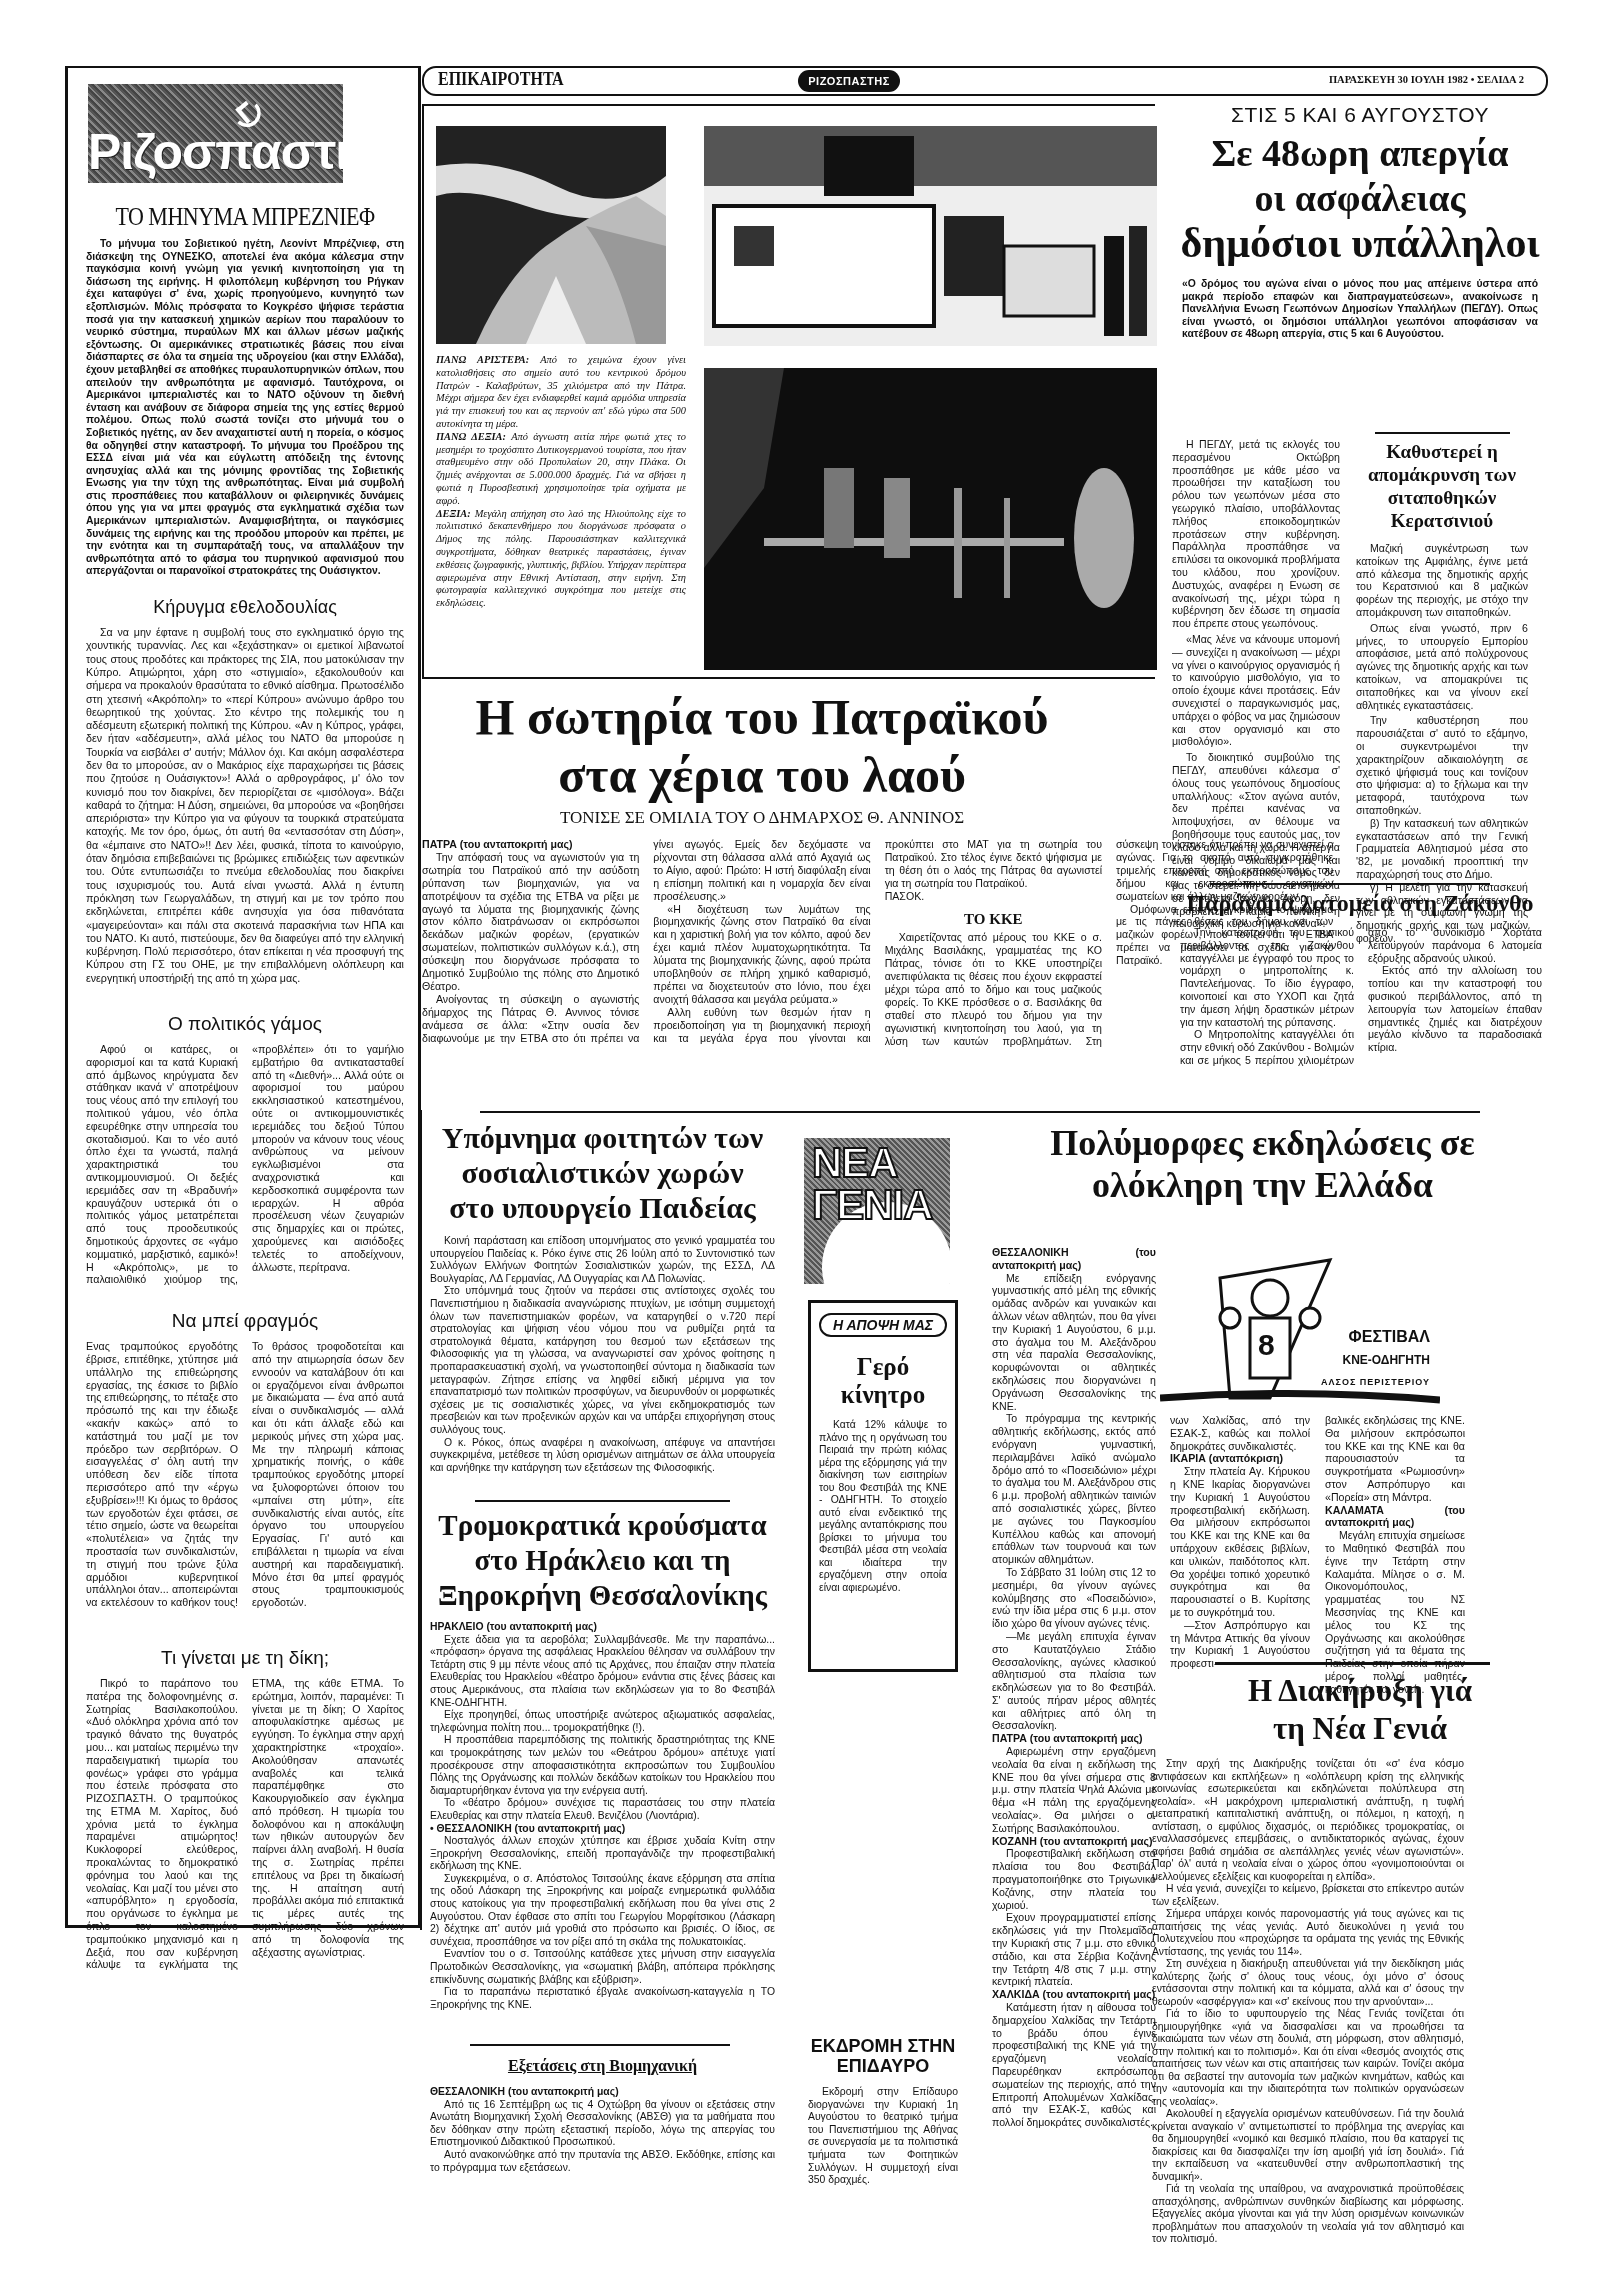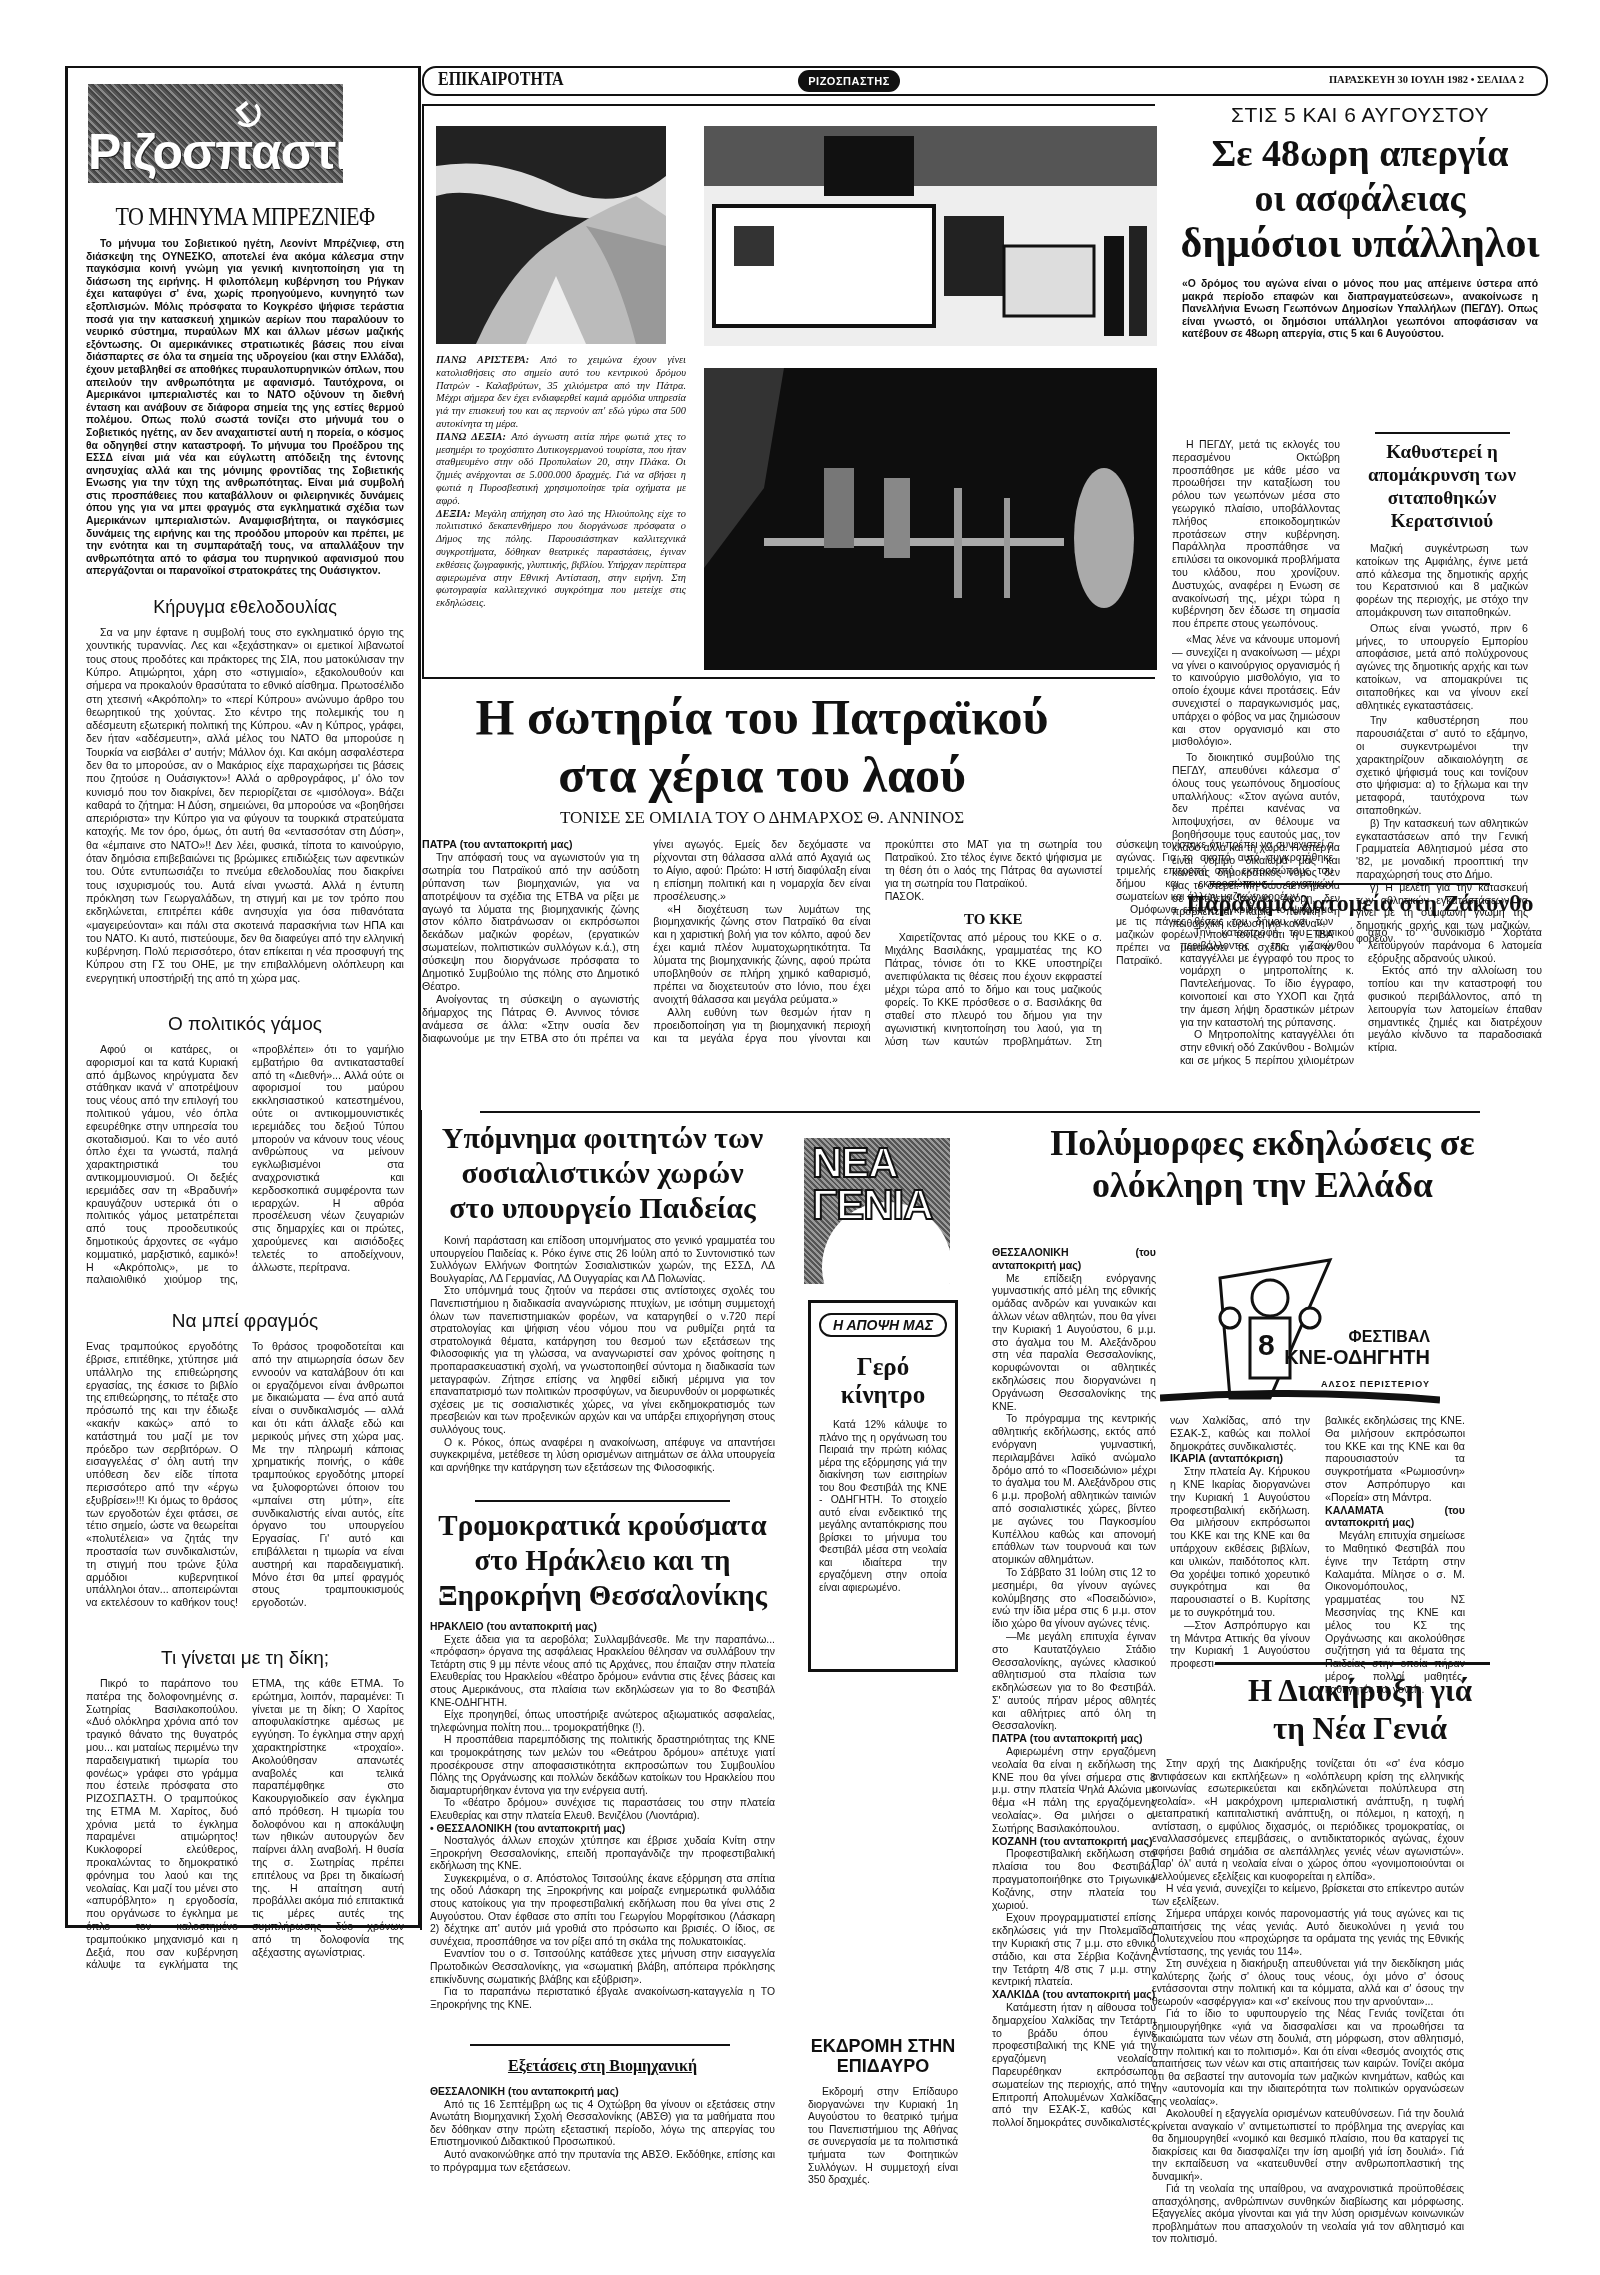--- a/index.html
+++ b/index.html
@@ -269,21 +269,21 @@
     <path d="M60 20 L170 2 L110 140 L70 140Z" fill="#fff" stroke="#111" stroke-width="3"></path>
     <circle cx="110" cy="40" r="18" fill="#fff" stroke="#111" stroke-width="3"></circle>
     <rect x="90" y="60" width="40" height="60" fill="#fff" stroke="#111" stroke-width="3"></rect>
     <circle cx="70" cy="60" r="10" fill="#fff" stroke="#111" stroke-width="3"></circle>
     <circle cx="150" cy="60" r="10" fill="#fff" stroke="#111" stroke-width="3"></circle>
     <path d="M0 140 Q140 130 280 142" stroke="#111" stroke-width="7" fill="none"></path>
   </svg>
   <div class="sans" style="position:absolute; left:98px; top:70px; font-size:30px; font-weight:bold;">8</div>
   <div class="sans" style="position:absolute; right:10px; top:70px; text-align:right; font-weight:bold;">
     <div style="font-size:16px;">ΦΕΣΤΙΒΑΛ</div>
-    <div style="font-size:20px;">ΚΝΕ-ΟΔΗΓΗΤΗ</div>
+    <div style="font-size:12px;margin-top:7px;">ΚΝΕ-ΟΔΗΓΗΤΗ</div>
     <div style="font-size:9px; margin-top:10px; letter-spacing:1px;">ΑΛΣΟΣ ΠΕΡΙΣΤΕΡΙΟΥ</div>
   </div>
 </div>
 
 <div class="abs body-text" style="left:992px; top:1246px; width:164px; font-size:10.6px; line-height:12.8px;">
   <p class="dateline">ΘΕΣΣΑΛΟΝΙΚΗ (του ανταποκριτή μας)</p>
   <p>Με επίδειξη ενόργανης γυμναστικής από μέλη της εθνικής ομάδας ανδρών και γυναικών και άλλων νέων αθλητών, που θα γίνει την Κυριακή 1 Αυγούστου, 6 μ.μ. στο άγαλμα του Μ. Αλεξάνδρου στη νέα παραλία Θεσσαλονίκης, κορυφώνονται οι αθλητικές εκδηλώσεις που διοργανώνει η Οργάνωση Θεσσαλονίκης της ΚΝΕ.</p>
   <p>Το πρόγραμμα της κεντρικής αθλητικής εκδήλωσης, εκτός από ενόργανη γυμναστική, περιλαμβάνει λαϊκό ανώμαλο δρόμο από το «Ποσειδώνιο» μέχρι το άγαλμα του Μ. Αλεξάνδρου στις 6 μ.μ. προβολή αθλητικών ταινιών από σοσιαλιστικές χώρες, βίντεο με αγώνες του Παγκοσμίου Κυπέλλου καθώς και απονομή επάθλων των τουρνουά και των ατομικών αθλημάτων.</p>
   <p>Το Σάββατο 31 Ιούλη στις 12 το μεσημέρι, θα γίνουν αγώνες κολύμβησης στο «Ποσειδώνιο», ενώ την ίδια μέρα στις 6 μ.μ. στον ίδιο χώρο θα γίνουν αγώνες τένις.</p>
   <p>—Με μεγάλη επιτυχία έγιναν στο Καυτατζόγλειο Στάδιο Θεσσαλονίκης, αγώνες κλασικού αθλητισμού στα πλαίσια των εκδηλώσεων για το 8ο Φεστιβάλ. Σ' αυτούς πήραν μέρος αθλητές και αθλήτριες από όλη τη Θεσσαλονίκη.</p>

